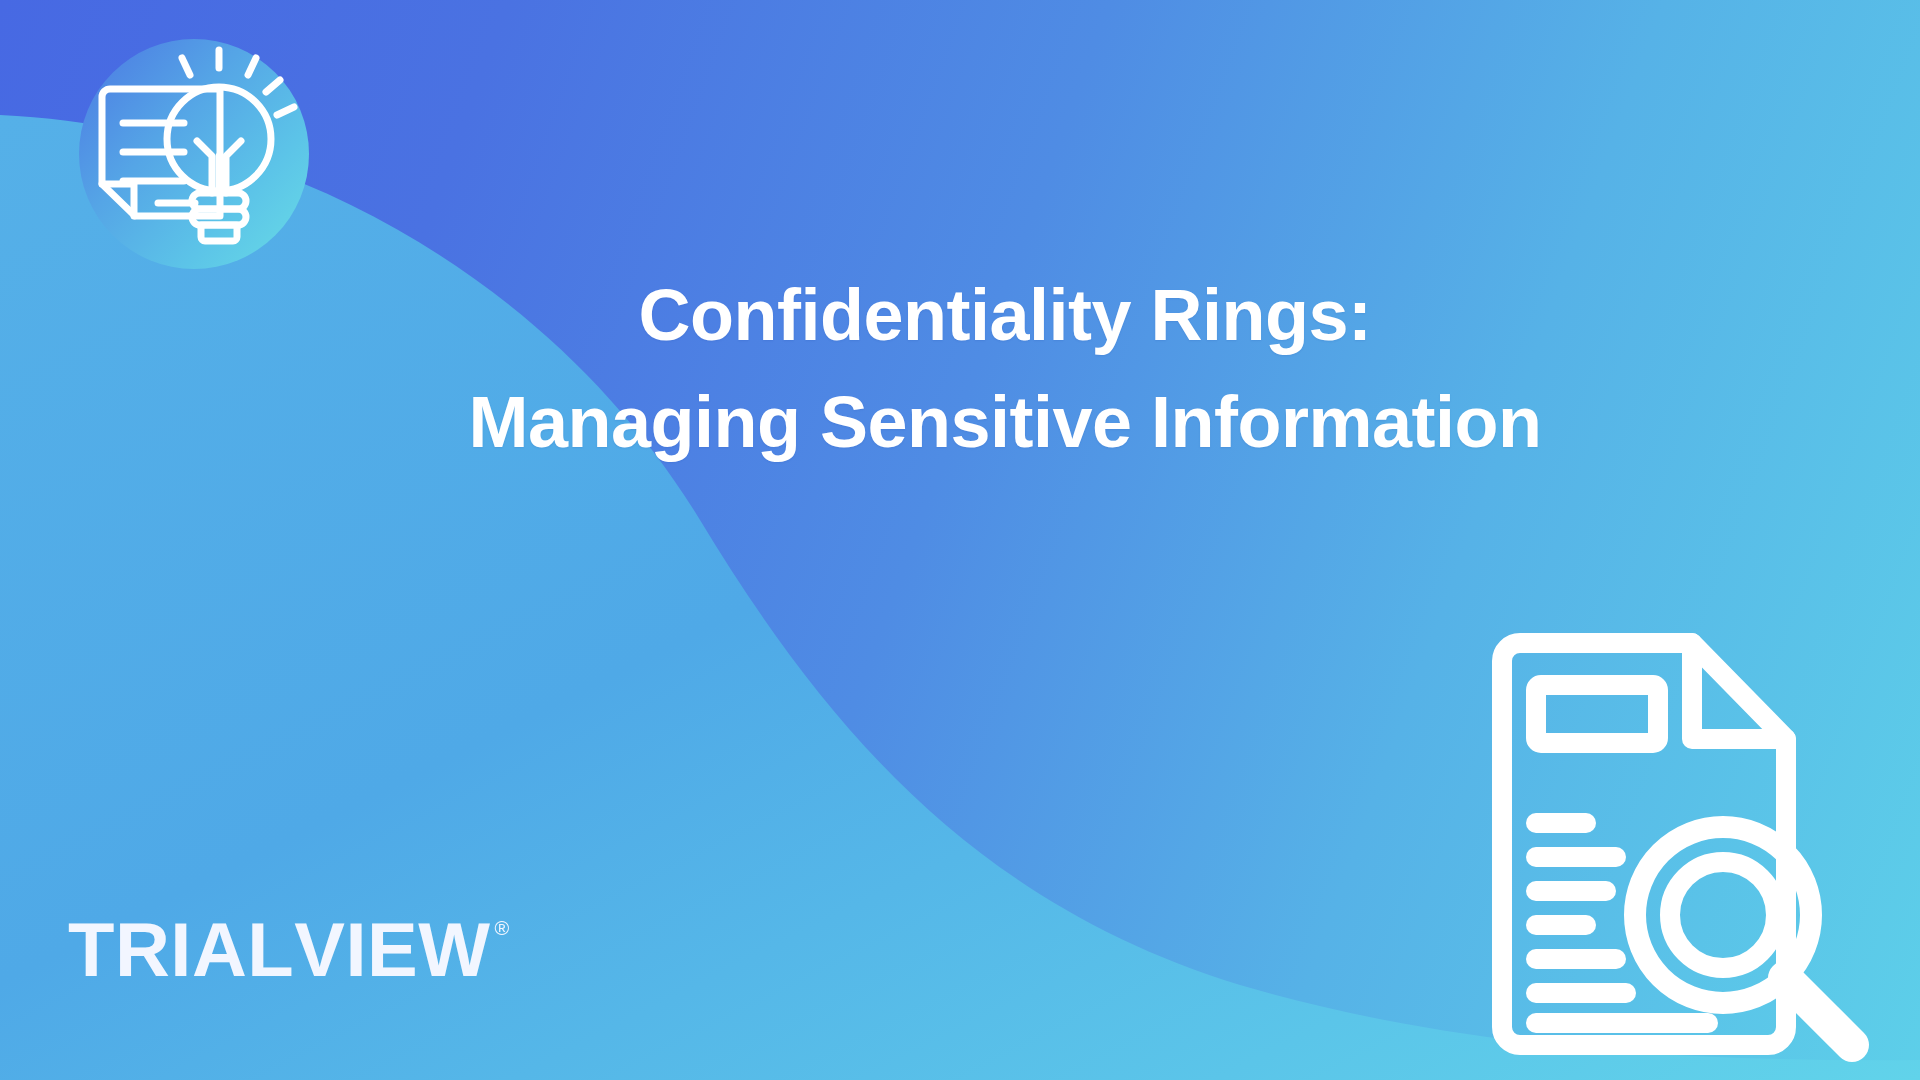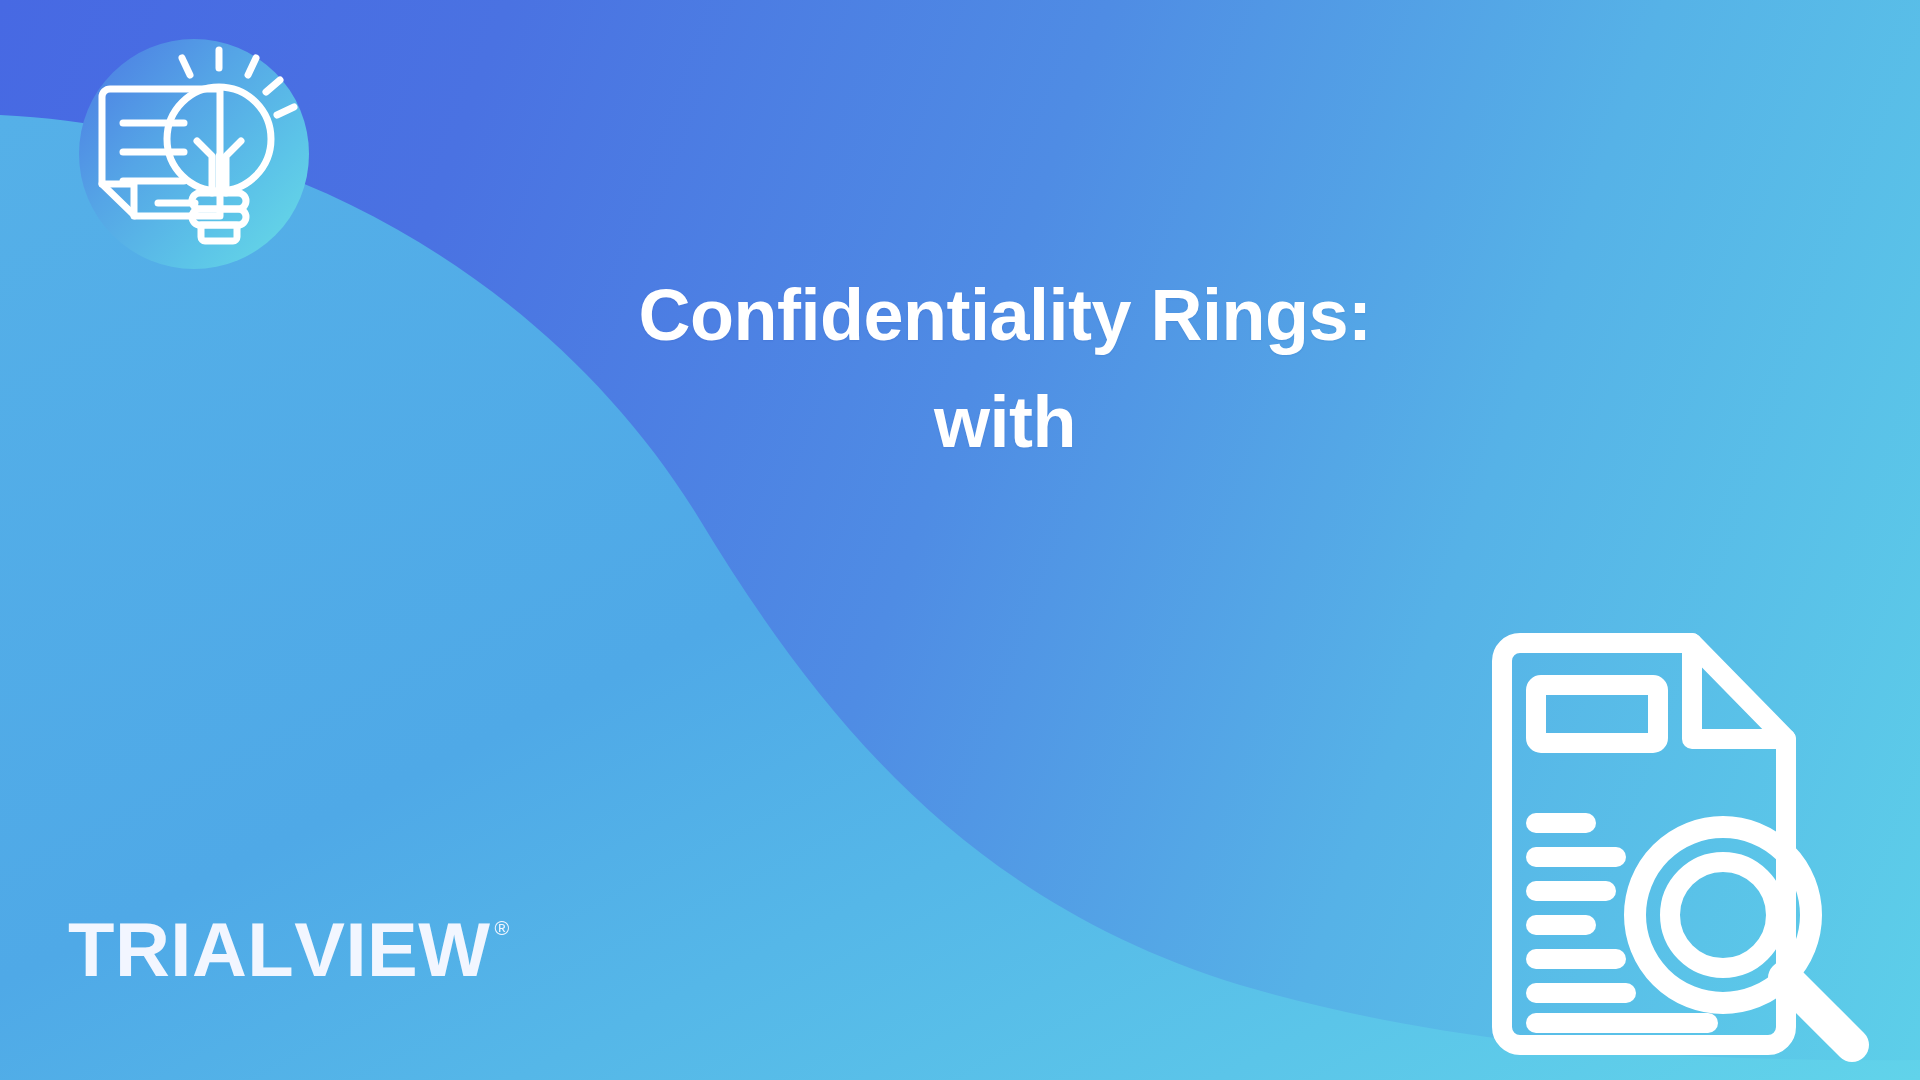--- a/index.html
+++ b/index.html
@@ -153,21 +153,21 @@
       <path d="M 151,40 L 151,22"></path>
       <path d="M 122,47 L 114,30"></path>
       <path d="M 180,47 L 188,30"></path>
       <path d="M 198,64 L 212,52"></path>
       <path d="M 209,87 L 226,79"></path>
     </g>
   </svg>
 
   <div class="title-block">
     <span class="title-line">Confidentiality Rings:</span>
-    <span class="title-line">with</span>
+    <span class="title-line">Managing Sensitive Information</span>
   </div>
 
   <div class="wordmark">
     <span class="wm-bold">TRIAL</span>
     <span class="wm-light">VIEW</span>
     <span class="wm-reg">®</span>
   </div>
 
   <svg class="doc-icon" viewBox="0 0 420 445">
     <g fill="none" stroke="#ffffff" stroke-width="20" stroke-linecap="round" stroke-linejoin="round">

